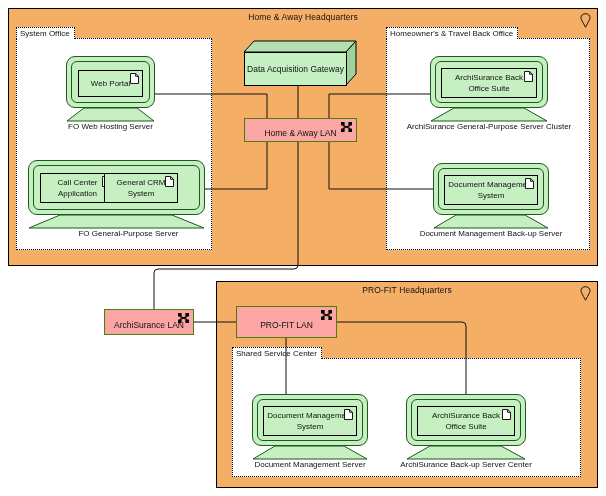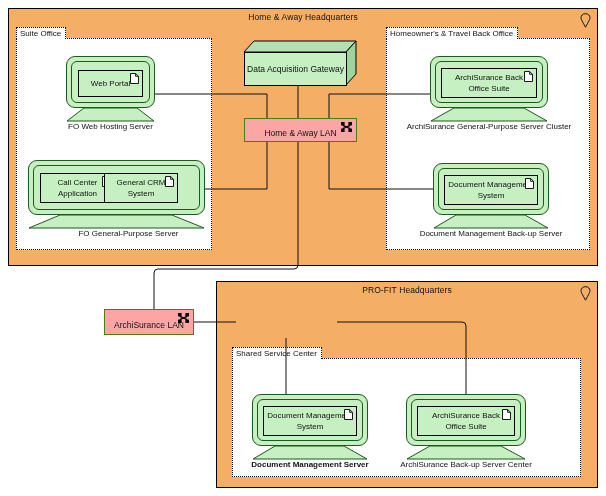--- a/index.html
+++ b/index.html
@@ -177,21 +177,21 @@
   </div>
 
   <div class="location" style="left:216px;top:281px;width:382px;height:207px;">
     <div class="loc-title">PRO-FIT Headquarters</div>
     <svg class="pin-icon" viewBox="0 0 11 15">
       <path d="M5.5 0.7 C2.7 0.7 1 2.6 1 4.7 C1 6.4 2.2 8 5.5 14.2 C8.8 8 10 6.4 10 4.7 C10 2.6 8.3 0.7 5.5 0.7 Z" fill="none" stroke="#111" stroke-width="1"></path>
     </svg>
   </div>
 
   <div class="grouping" style="left:16px;top:38px;width:196px;height:212px;">
-    <div class="group-tab">Suite Office</div>
+    <div class="group-tab">System Office</div>
   </div>
 
   <div class="grouping" style="left:386px;top:38px;width:204px;height:212px;">
     <div class="group-tab">Homeowner's &amp; Travel Back Office</div>
   </div>
 
   <div class="grouping" style="left:232px;top:358px;width:349px;height:119px;">
     <div class="group-tab">Shared Service Center</div>
   </div>
 
@@ -239,20 +239,30 @@
     <svg class="net-icon" viewBox="0 0 11 10">
       <rect x="0" y="0" width="3.6" height="3.4" fill="#000"></rect>
       <rect x="7.4" y="0" width="3.6" height="3.4" fill="#000"></rect>
       <rect x="0" y="6.6" width="3.6" height="3.4" fill="#000"></rect>
       <rect x="7.4" y="6.6" width="3.6" height="3.4" fill="#000"></rect>
       <path d="M1.8 3.4 L9.2 6.6 M9.2 3.4 L1.8 6.6" stroke="#000" stroke-width="1.4"></path>
     </svg>
     <span>ArchiSurance LAN</span>
   </div>
 
+  <div class="network" style="left:236px;top:306px;width:101px;height:32px;">
+    <svg class="net-icon" viewBox="0 0 11 10">
+      <rect x="0" y="0" width="3.6" height="3.4" fill="#000"></rect>
+      <rect x="7.4" y="0" width="3.6" height="3.4" fill="#000"></rect>
+      <rect x="0" y="6.6" width="3.6" height="3.4" fill="#000"></rect>
+      <rect x="7.4" y="6.6" width="3.6" height="3.4" fill="#000"></rect>
+      <path d="M1.8 3.4 L9.2 6.6 M9.2 3.4 L1.8 6.6" stroke="#000" stroke-width="1.4"></path>
+    </svg>
+    <span>PRO-FIT LAN</span>
+  </div>
 
   <div class="device" style="left:66px;top:56px;width:89px;height:74px;">
     <div class="dev-screen" style="width:89px;height:52px;"></div>
     <svg class="dev-stand" viewBox="0 0 89 14" style="top:52px;height:14px;">
       <polygon points="18,0 71,0 88,13 1,13" fill="#c6f0c2" stroke="#1c5a1c" stroke-width="1"></polygon>
     </svg>
     <div class="appcomp" style="left:12px;top:14px;width:65px;height:27px;text-align:center;">
       <svg class="doc-icon" viewBox="0 0 9 11">
         <path d="M0.5 0.5 H5.6 L8.5 3.3 V10.5 H0.5 Z" fill="#fff" stroke="#000" stroke-width="0.9"></path>
         <path d="M5.6 0.5 V3.3 H8.5" fill="none" stroke="#000" stroke-width="0.9"></path>
@@ -319,21 +329,21 @@
     <svg class="dev-stand" viewBox="0 0 116 14" style="top:52px;height:14px;">
       <polygon points="23,0 92,0 115,13 1,13" fill="#c6f0c2" stroke="#1c5a1c" stroke-width="1"></polygon>
     </svg>
     <div class="appcomp" style="left:11px;top:12px;width:94px;height:30px;">
       <svg class="doc-icon" viewBox="0 0 9 11">
         <path d="M0.5 0.5 H5.6 L8.5 3.3 V10.5 H0.5 Z" fill="#fff" stroke="#000" stroke-width="0.9"></path>
         <path d="M5.6 0.5 V3.3 H8.5" fill="none" stroke="#000" stroke-width="0.9"></path>
       </svg>
       <span>Document Management System</span>
     </div>
-    <div class="dev-label" style="top:66px;left:-15px;right:-15px;font-weight:bold;">Document Management Server</div>
+    <div class="dev-label" style="top:66px;left:-15px;right:-15px;">Document Management Server</div>
   </div>
 
   <div class="device" style="left:406px;top:394px;width:120px;height:74px;">
     <div class="dev-screen" style="width:120px;height:52px;"></div>
     <svg class="dev-stand" viewBox="0 0 120 14" style="top:52px;height:14px;">
       <polygon points="24,0 95,0 119,13 1,13" fill="#c6f0c2" stroke="#1c5a1c" stroke-width="1"></polygon>
     </svg>
     <div class="appcomp" style="left:11px;top:12px;width:98px;height:30px;">
       <svg class="doc-icon" viewBox="0 0 9 11">
         <path d="M0.5 0.5 H5.6 L8.5 3.3 V10.5 H0.5 Z" fill="#fff" stroke="#000" stroke-width="0.9"></path>

